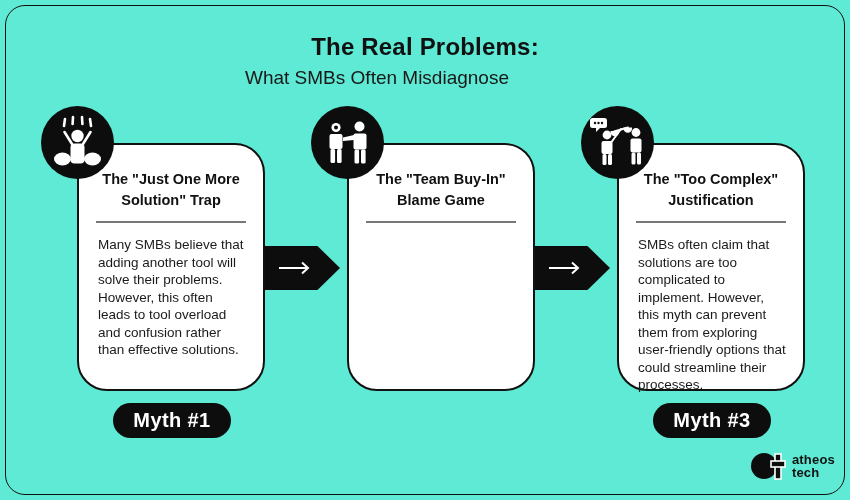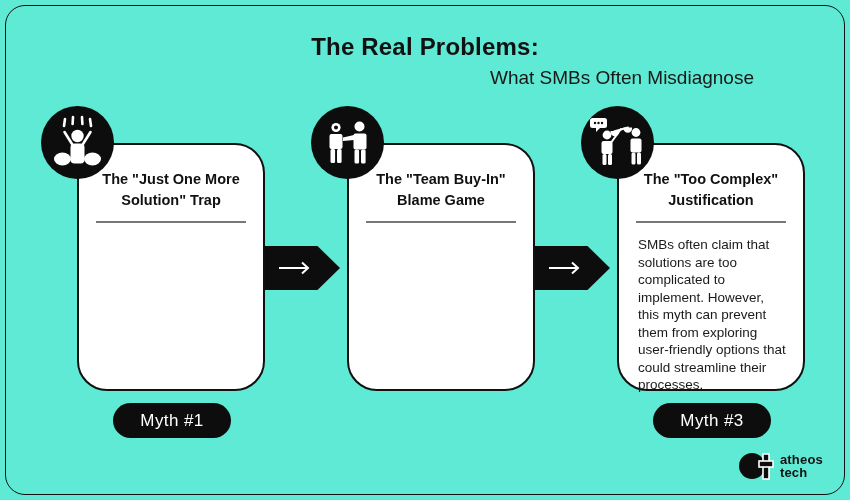--- a/index.html
+++ b/index.html
@@ -9,21 +9,21 @@
   }
   .frame{
     position:absolute;left:5px;top:5px;width:838px;height:488px;
     border:1.5px solid #111;border-radius:20px;
   }
   .title{
     position:absolute;left:0;top:33px;width:850px;text-align:center;
     font-size:24px;font-weight:bold;letter-spacing:.2px;color:#111;
   }
   .subtitle{
-    position:absolute;left:0;top:67px;width:754px;text-align:right;
+    position:absolute;left:0;top:67px;width:754px;text-align:center;
     font-size:19px;font-weight:400;color:#181818;
   }
   .card{
     position:absolute;top:143px;width:188px;height:248px;background:#fff;
     border:2px solid #111;border-radius:30px;box-sizing:border-box;
   }
   .card-1{left:77px;} .card-2{left:347px;} .card-3{left:617px;}
   .card-title{
     margin:24px 14px 0 14px;text-align:center;font-size:14.5px;font-weight:bold;
     line-height:1.45;color:#111;
@@ -42,41 +42,42 @@
   .arrow-connector{
     position:absolute;top:246px;width:75px;height:44px;background:#0d0d0d;
     clip-path:polygon(0 0,70% 0,100% 50%,70% 100%,0 100%);
     display:flex;align-items:center;
   }
   .arrow-1{left:265px;} .arrow-2{left:535px;}
   .arrow-glyph{margin-left:13px;}
   .myth-badge{
     position:absolute;top:403px;width:118px;height:35px;background:#0d0d0d;
     border-radius:18px;color:#fff;display:flex;align-items:center;justify-content:center;
-    font-size:17px;font-weight:400;letter-spacing:.4px;
+    font-size:20px;font-weight:700;letter-spacing:.4px;
   }
   .badge-1{left:113px;} .badge-2:{left:383px;}
   .badge-2{left:383px;} .badge-3{left:653px;}
   .logo{
-    position:absolute;right:27px;bottom:18px;display:flex;align-items:center;gap:4px;
+    position:absolute;right:15px;bottom:18px;display:flex;align-items:center;gap:4px;
   }
   .logo-text{font-size:13px;font-weight:bold;line-height:13px;color:#111;letter-spacing:.2px;}
 </style>
 </head>
 <body>
 
 <div class="canvas">
   <div class="frame"></div>
 
   <div class="title">The Real Problems:</div>
   <div class="subtitle">What SMBs Often Misdiagnose</div>
 
   <div class="card card-1">
     <div class="card-title">The "Just One More Solution" Trap</div>
     <div class="card-divider"></div>
+    <div class="card-body">Many SMBs believe that adding another tool will solve their problems. However, this often leads to tool overload and confusion rather than effective solutions.</div>
   </div>
 
   <div class="card card-2">
     <div class="card-title">The "Team Buy-In" Blame Game</div>
     <div class="card-divider"></div>
   </div>
 
   <div class="card card-3">
     <div class="card-title">The "Too Complex" Justification</div>
     <div class="card-divider"></div>

